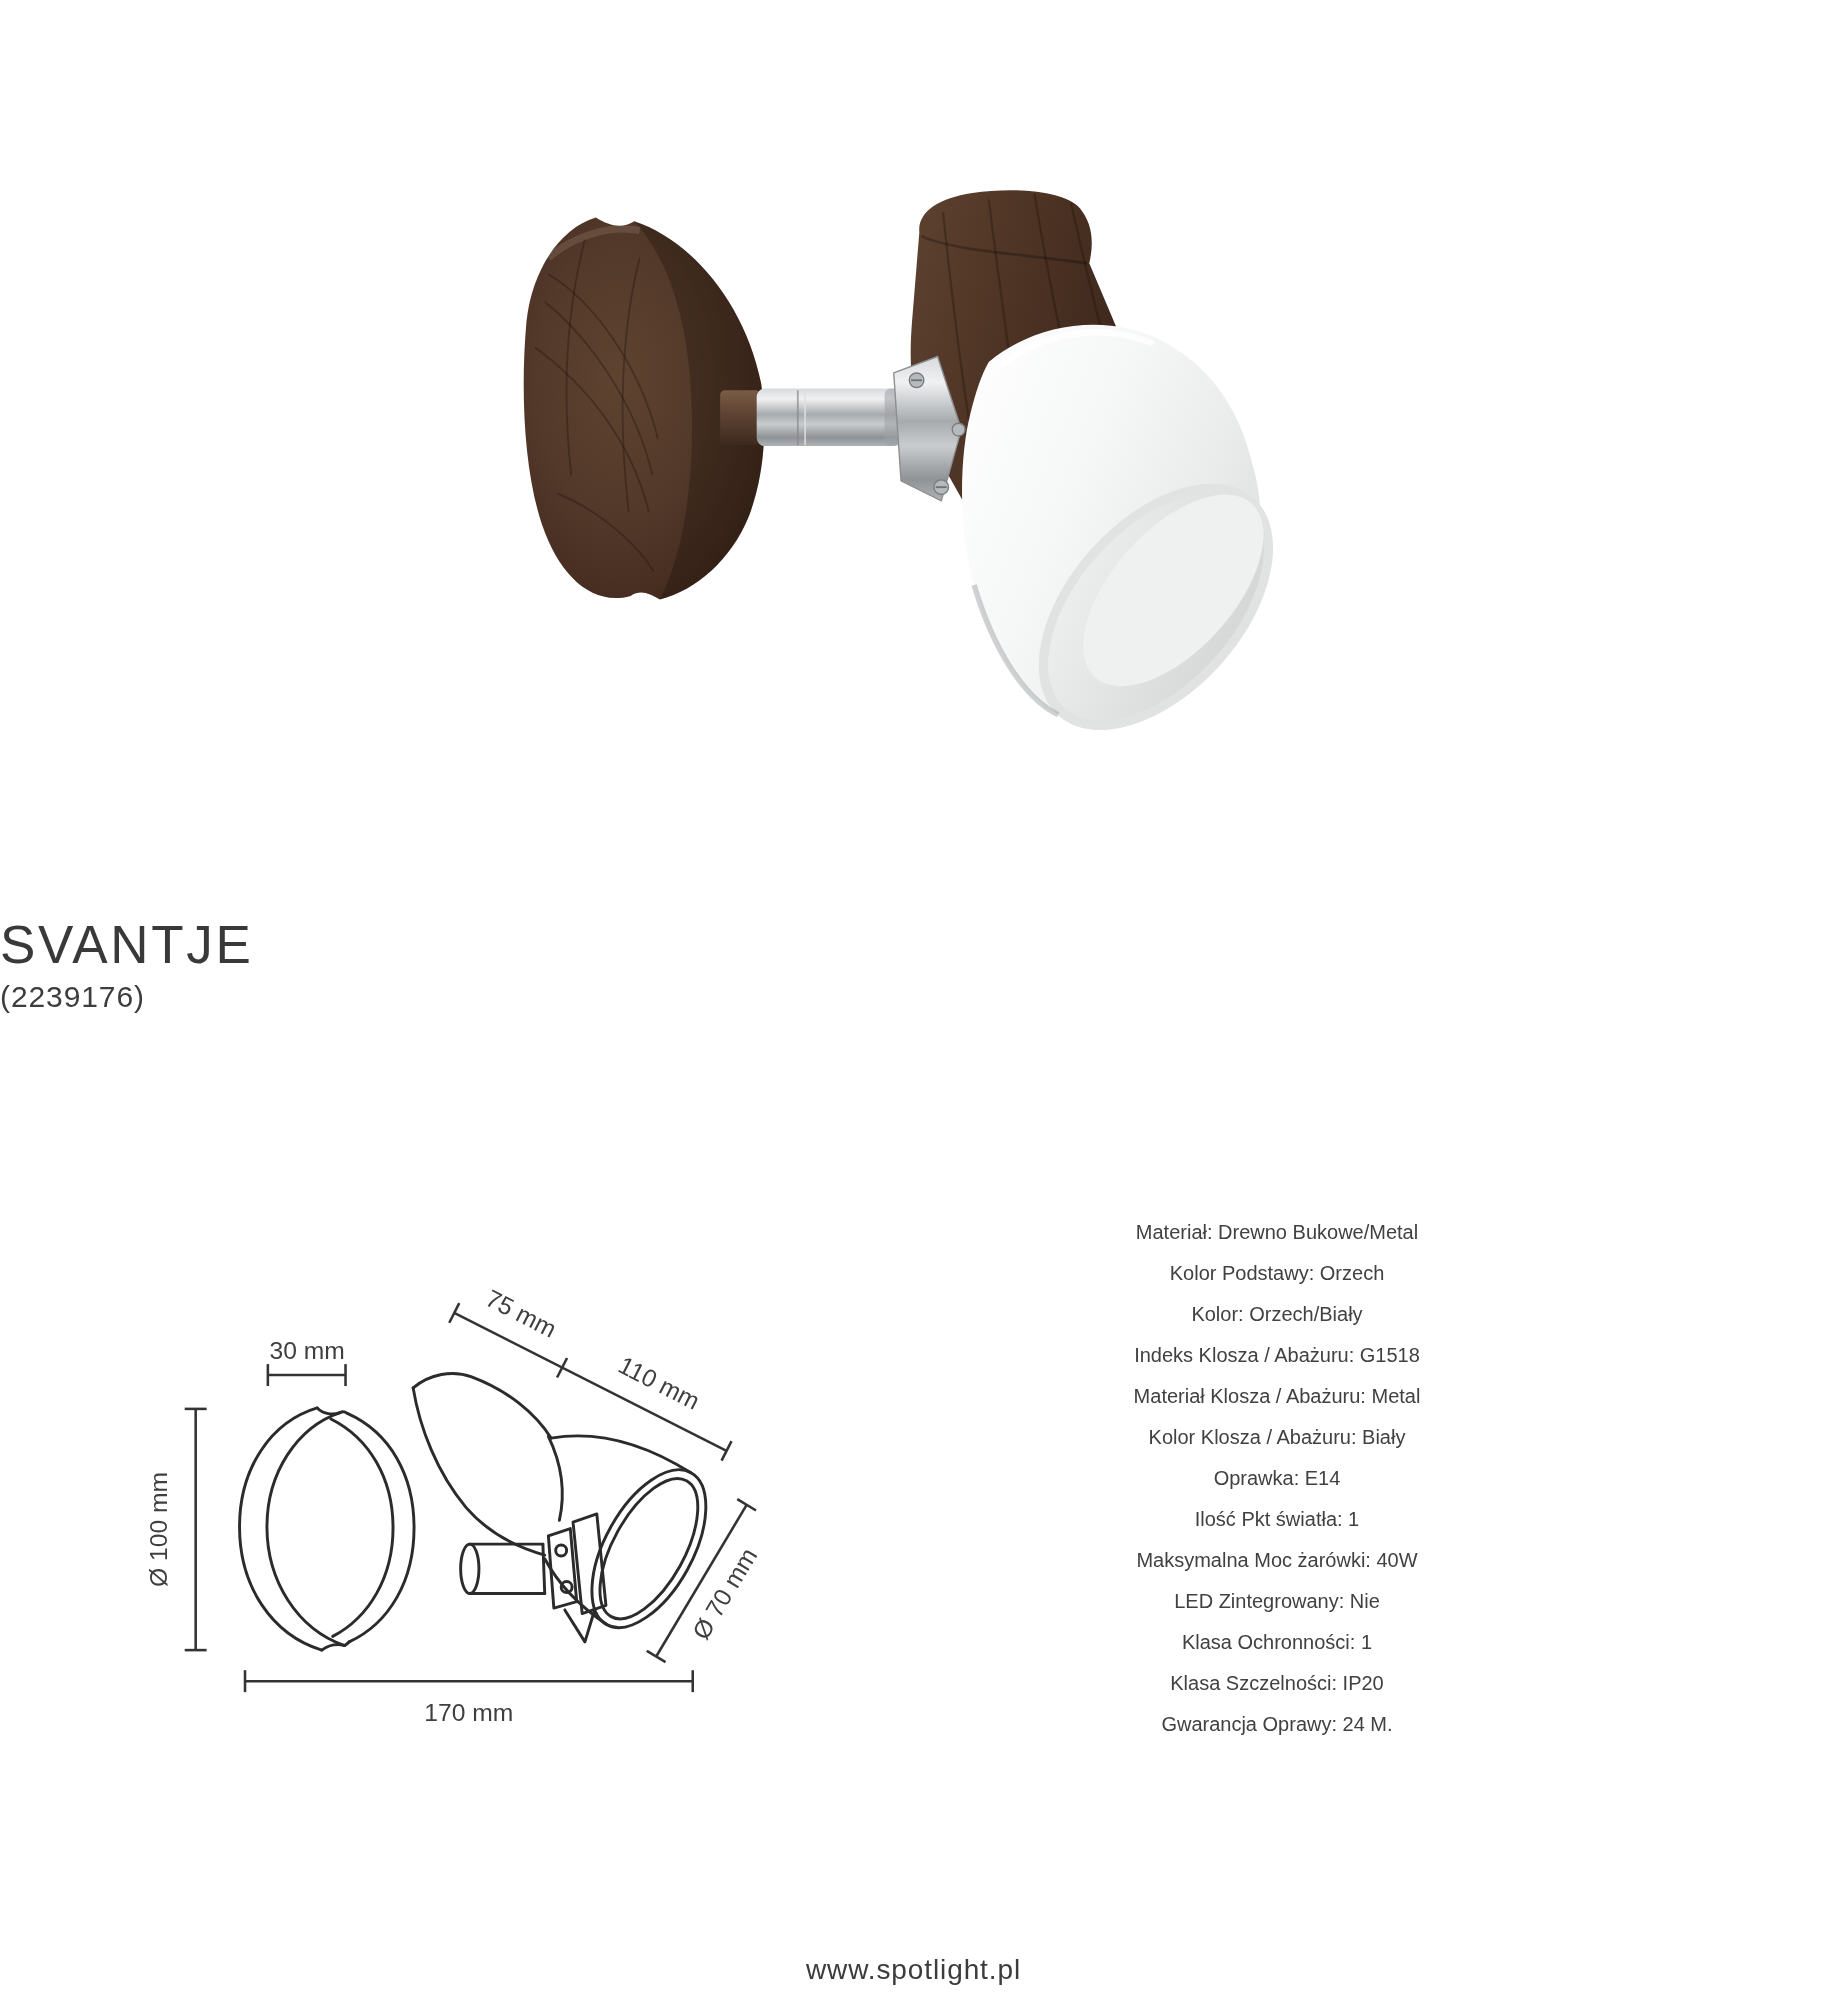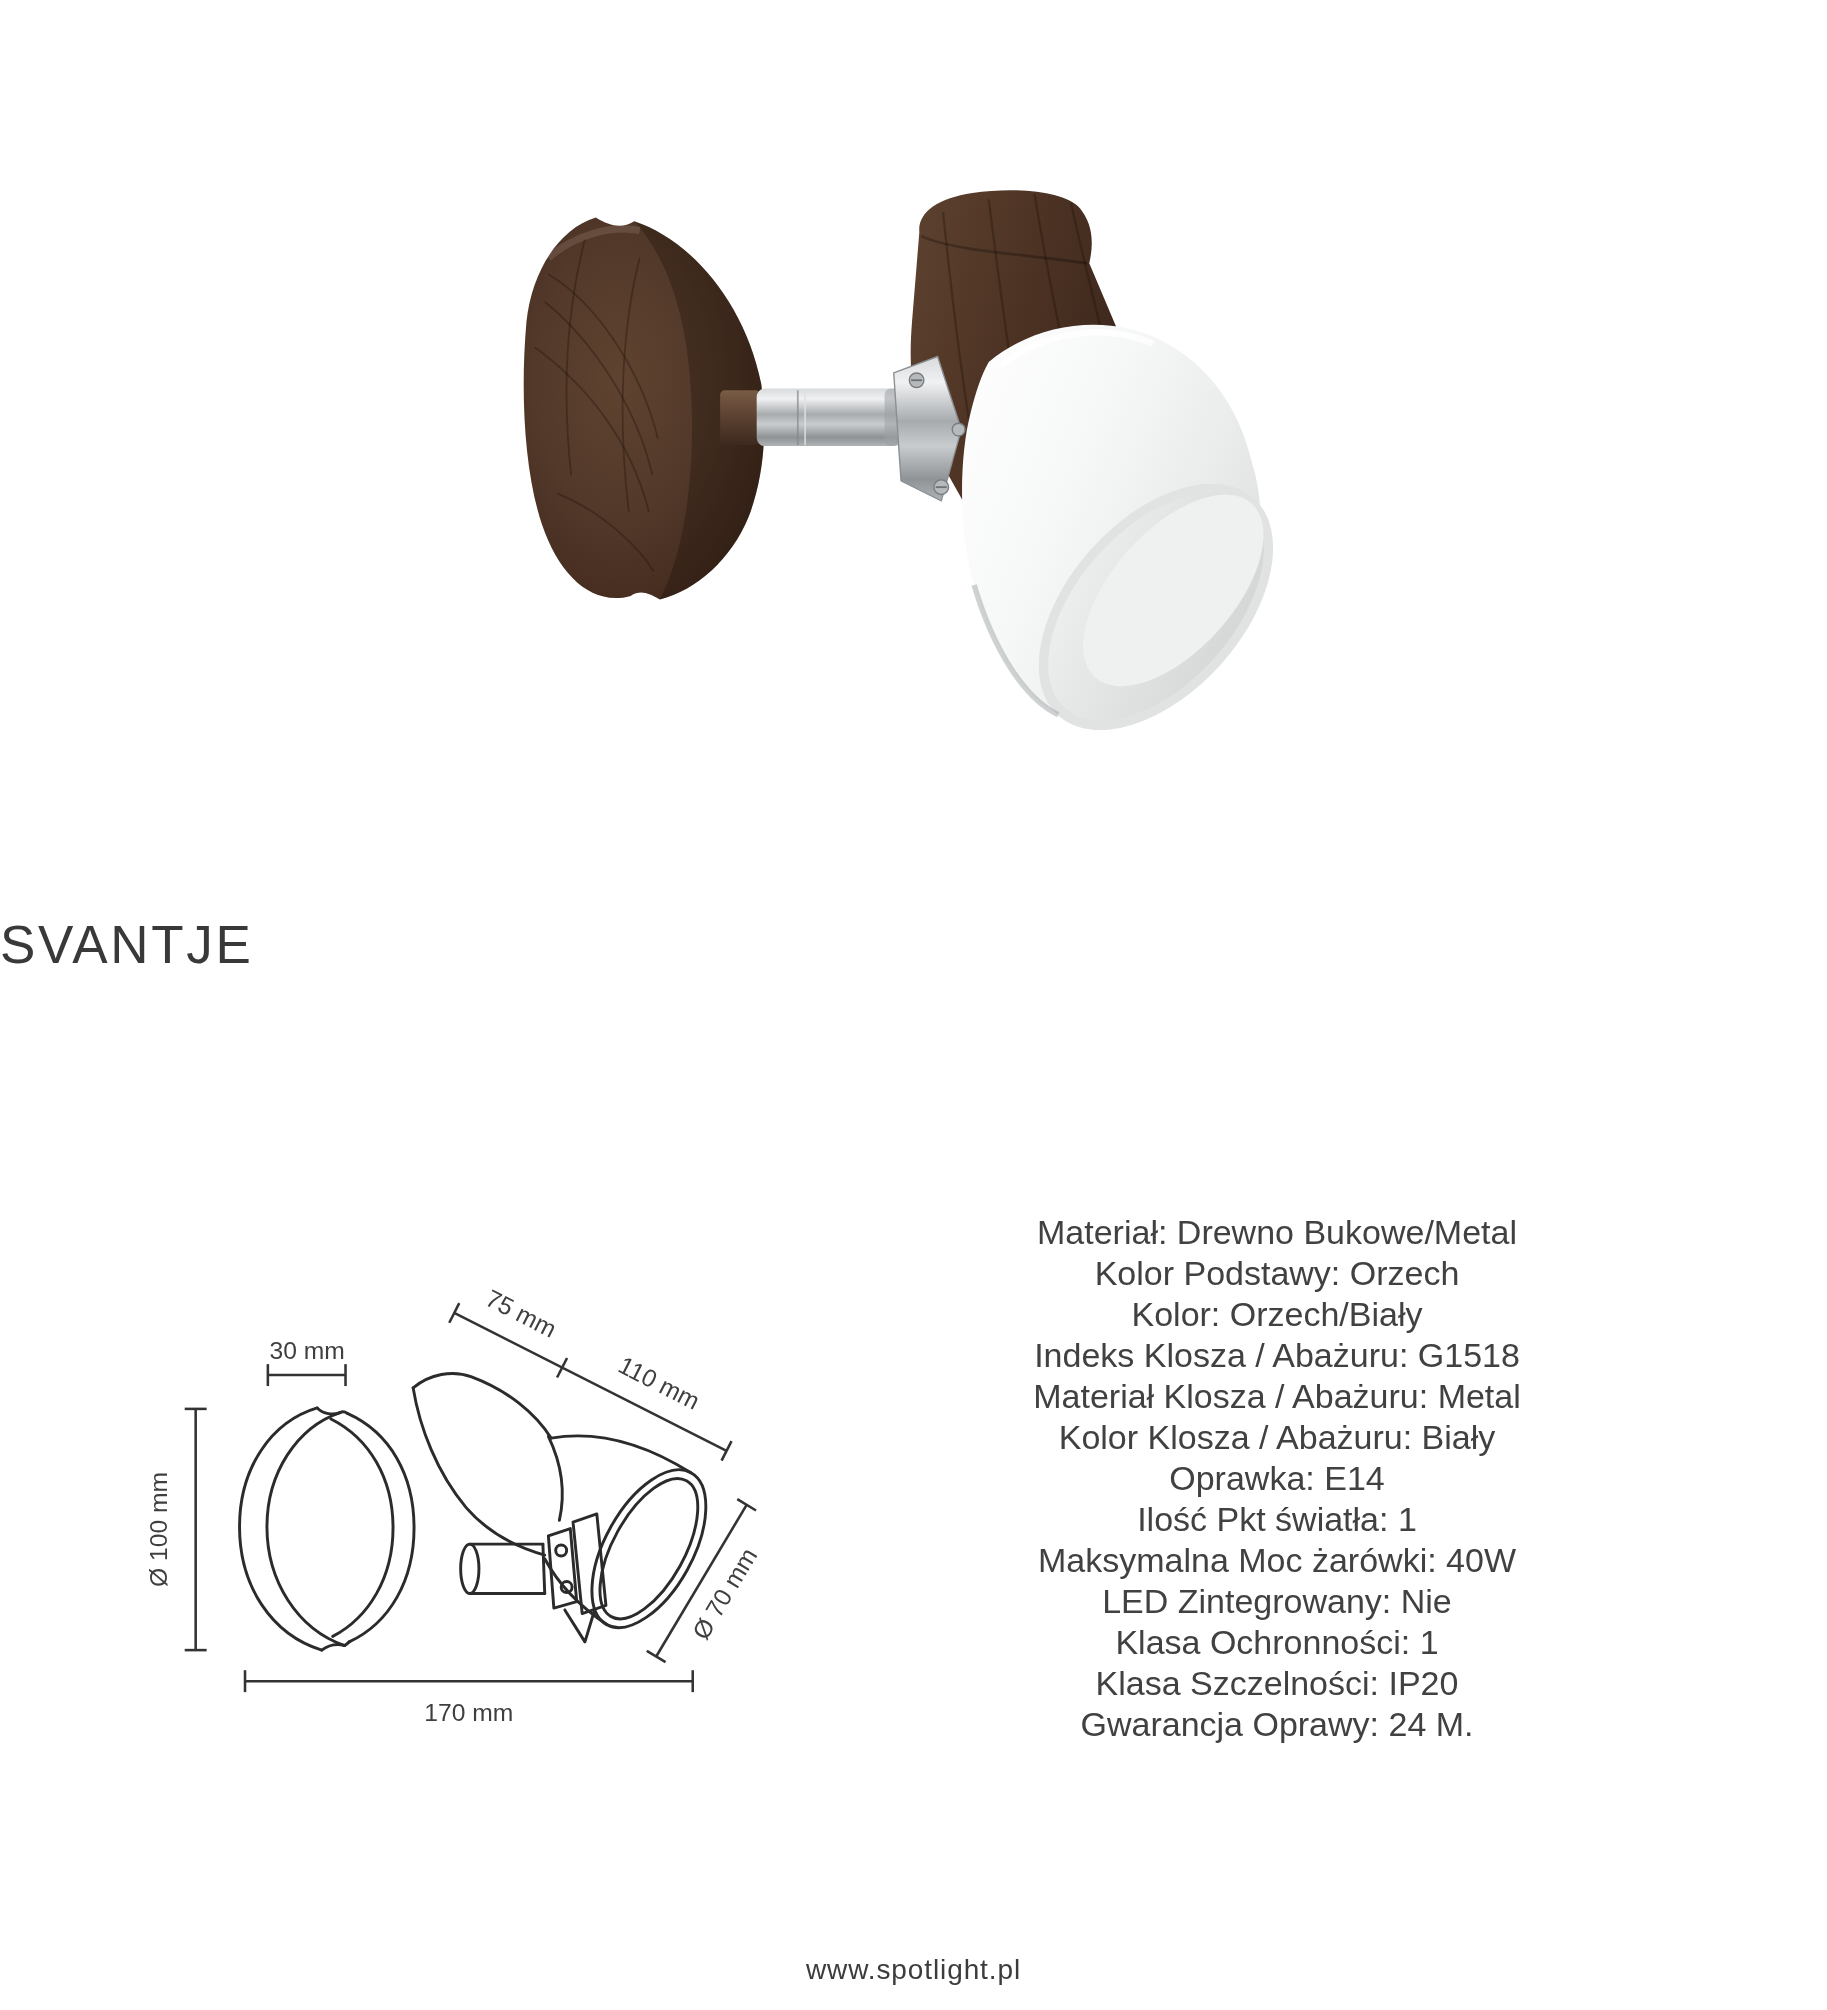--- a/index.html
+++ b/index.html
@@ -12,21 +12,21 @@
   .title-wrap{left:0;top:916px;width:1827px;text-align:left;}
   .product-name{
     font-size:53px;font-weight:300;letter-spacing:2.7px;color:#393939;line-height:57px;
   }
   .product-code{
     font-size:30px;font-weight:300;letter-spacing:0.9px;color:#3d3d3d;line-height:40px;margin-top:3.7px;
   }
   
   .specs{
     left:1003px;top:1212px;width:548px;text-align:center;
-    font-size:34px;font-weight:300;color:#414141;
+    font-size:20px;font-weight:300;color:#414141;
   }
   .spec-line{height:41px;line-height:41px;white-space:nowrap;}
   
   .footer{
     left:0;top:1954px;width:1827px;text-align:center;
     font-size:28px;font-weight:300;letter-spacing:0.9px;color:#3c3c3c;
   }
   .footer a{color:#3c3c3c;text-decoration:none;}
   
   svg{display:block;}
@@ -153,20 +153,21 @@
     <ellipse cx="1265" cy="664" rx="160" ry="95" transform="rotate(-48 1265 664)" fill="#e0e3e2"></ellipse>
     <ellipse cx="1265" cy="664" rx="149" ry="85" transform="rotate(-48 1265 664)" fill="url(#shadeInnerG)"></ellipse>
     <ellipse cx="1284" cy="646" rx="128" ry="66" transform="rotate(-48 1284 646)" fill="#eff1f1"></ellipse>
     <path fill="none" stroke="rgba(160,166,165,0.5)" stroke-width="6" d="M 1066 640 C 1086 708 1120 764 1158 782"></path>
     <path fill="none" stroke="rgba(255,255,255,0.8)" stroke-width="7" d="M 1096 400 C 1140 364 1206 352 1262 376"></path>
   </g>
 </svg>
 
 <div class="abs title-wrap">
   <div class="product-name">SVANTJE</div>
+  <div class="product-code">(2239176)</div>
 </div>
 
 <svg class="abs" style="left:128px;top:1270px;" width="658" height="466" viewBox="140 1390 720 510">
 
   <g class="outline">
     <path d="M 347 1541 C 297 1556 262 1606 262 1671 C 262 1736 297 1789 352 1806"></path>
     <path d="M 372 1546 C 325 1562 292 1612 292 1671 C 292 1730 325 1783 377 1801"></path>
     <path d="M 347 1541 C 354 1548 364 1549 372 1546"></path>
     <path d="M 352 1806 C 360 1800 369 1799 377 1801"></path>
     <path d="M 380 1547 C 427 1568 453 1615 453 1672 C 453 1729 427 1776 382 1797"></path>

